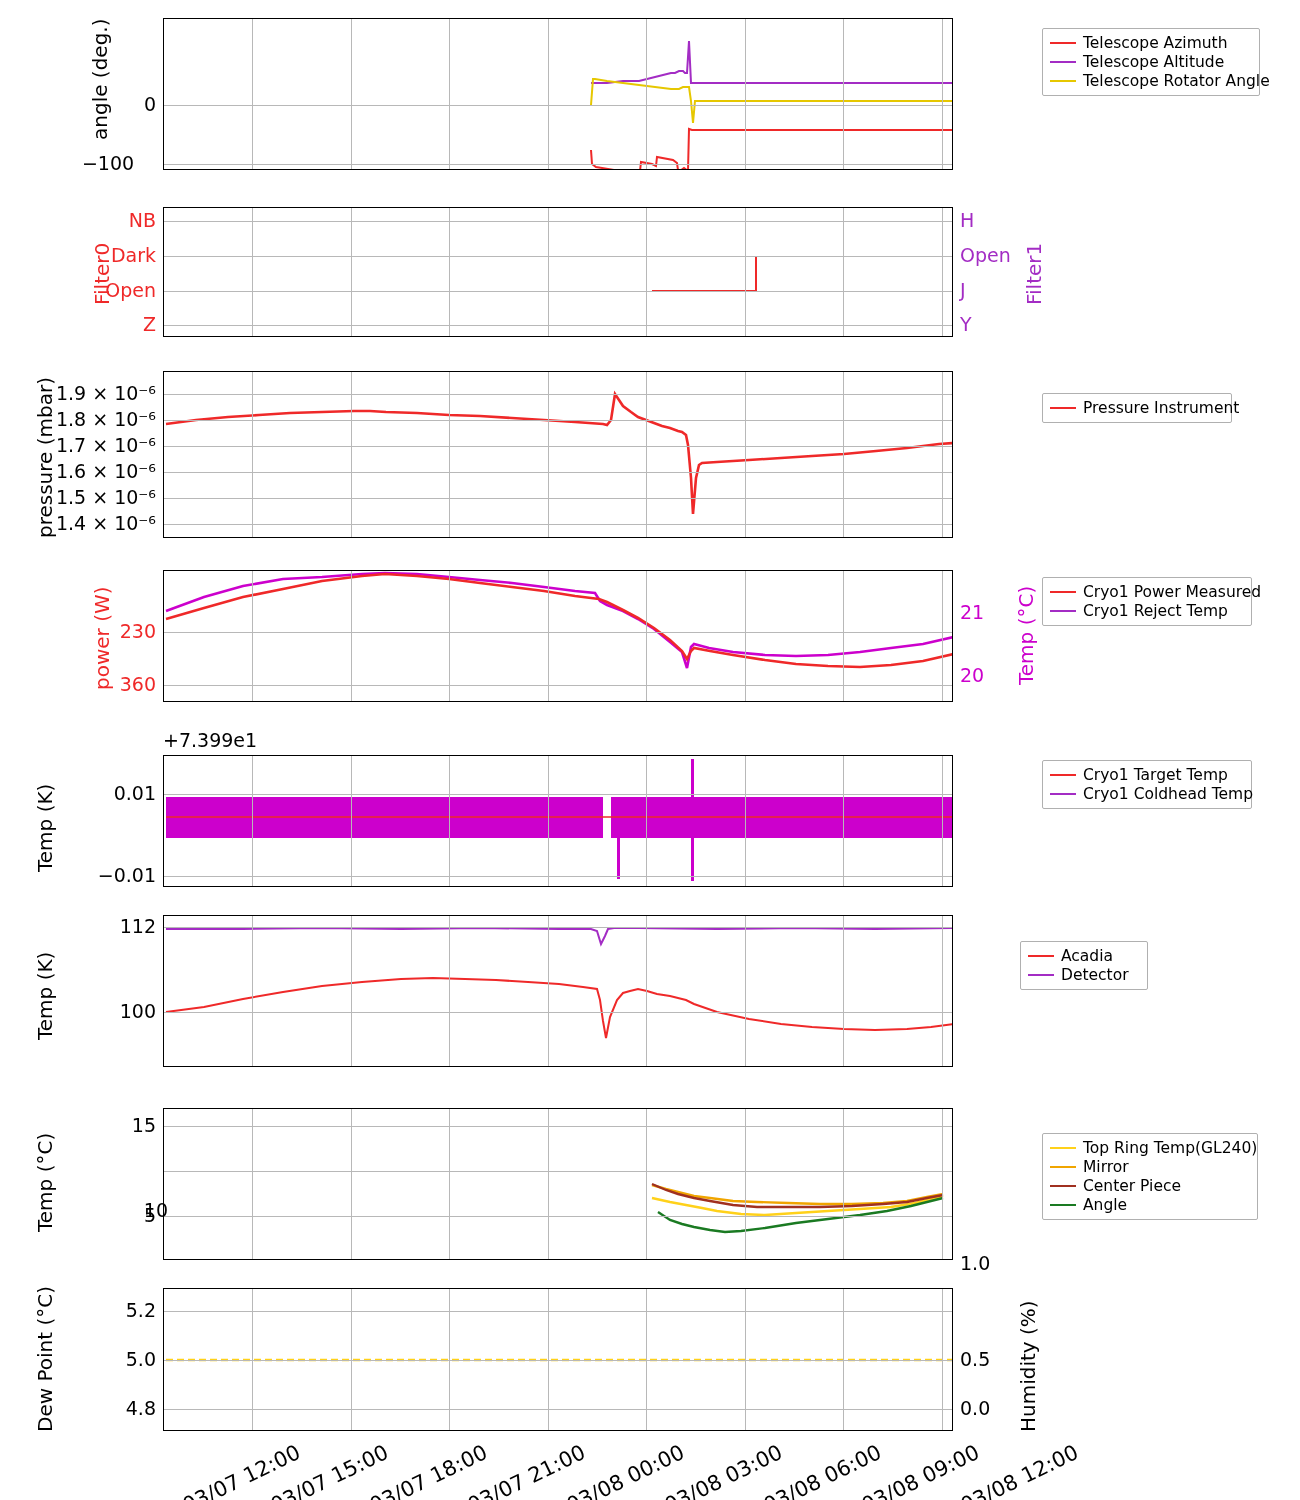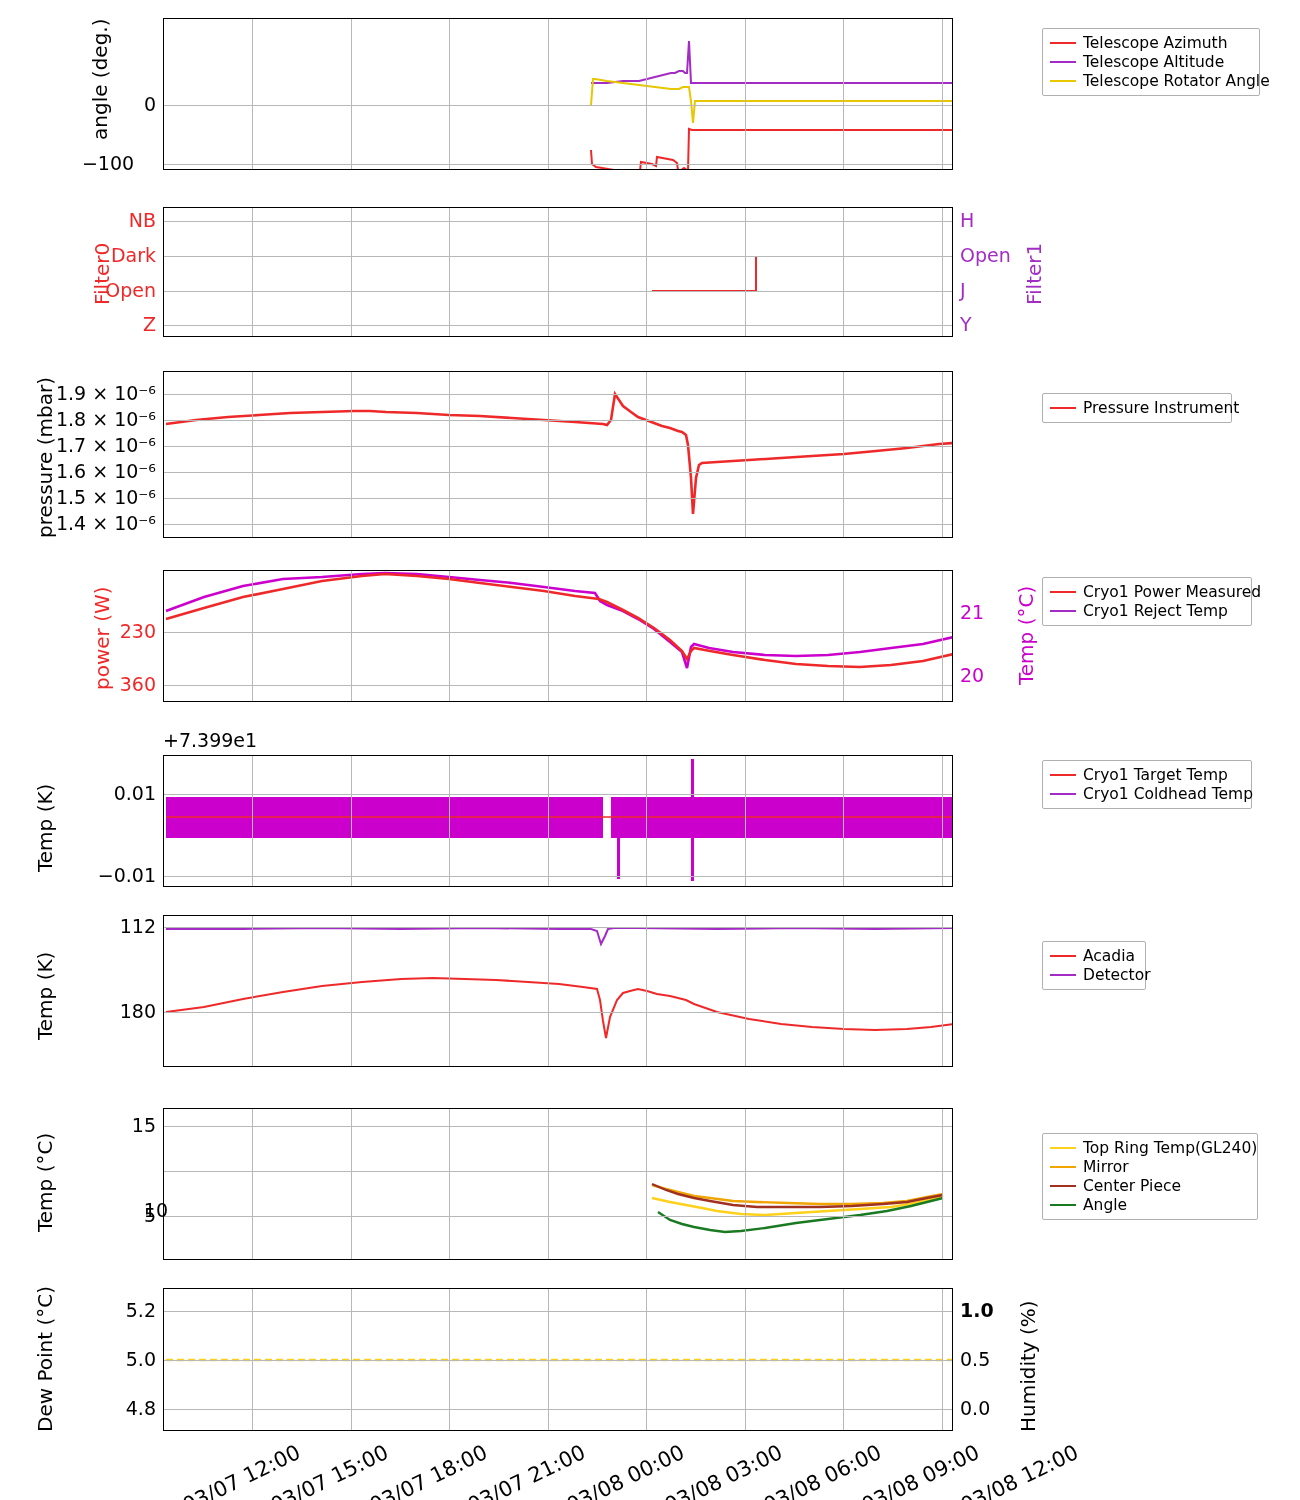--- a/index.html
+++ b/index.html
@@ -212,22 +212,22 @@
       <div class="gridline v" style="left:778px;"></div>
       <div class="gridline h" style="top:11px;"></div>
       <div class="gridline h" style="top:96px;"></div>
       <svg width="790" height="152" viewBox="0 0 790 152" preserveAspectRatio="none">
         <polyline fill="none" stroke="#a32cc4" stroke-width="2" points="2,13 79,13 158,12 237,13 316,12 395,13 427,13 433,15 437,28 441,20 444,13 450,12 474,12 553,13 632,12 711,13 790,12"></polyline>
         <polyline fill="none" stroke="#ef2929" stroke-width="2" points="2,96 40,91 79,83 119,76 158,70 198,66 237,63 269,62 301,63 332,64 364,66 395,68 419,71 433,73 436,84 439,105 442,122 446,101 453,84 459,77 466,75 474,73 483,75 493,78 506,80 514,82 522,84 530,88 553,96 585,103 617,108 648,111 680,113 711,114 743,113 767,111 790,108"></polyline>
       </svg>
     </div>
     <div class="ylabel" style="left:33px;top:1040px;transform:rotate(-90deg);font-size:20px;">Temp (K)</div>
     <div class="ytick" style="left:40px;width:116px;top:926px;">112</div>
-    <div class="ytick" style="left:40px;width:116px;top:1011px;">180</div>
-    <div class="legend" style="left:1042px;top:941px;width:104px;">
+    <div class="ytick" style="left:40px;width:116px;top:1011px;">100</div>
+    <div class="legend" style="left:1020px;top:941px;width:128px;">
       <div class="legrow">
           <span class="legline" style="border-color:#ef2929;"></span>
           <span class="legtxt">Acadia</span>
         </div>
       <div class="legrow">
           <span class="legline" style="border-color:#a32cc4;"></span>
           <span class="legtxt">Detector</span>
         </div>
     </div>
   </div>
@@ -291,21 +291,21 @@
       <div class="gridline h" style="top:120px;"></div>
       <svg width="790" height="143" viewBox="0 0 790 143" preserveAspectRatio="none">
         <line x1="2" y1="71" x2="790" y2="71" stroke="#ffd11a" stroke-width="2.6" stroke-dasharray="7,4"></line>
       </svg>
     </div>
     <div class="ylabel" style="left:33px;top:1432px;transform:rotate(-90deg);font-size:20px;">Dew Point (°C)</div>
     <div class="ytick" style="left:40px;width:116px;top:1310px;">5.2</div>
     <div class="ytick" style="left:40px;width:116px;top:1359px;">5.0</div>
     <div class="ytick" style="left:40px;width:116px;top:1408px;">4.8</div>
     <div class="ylabel" style="left:1016px;top:1432px;transform:rotate(-90deg);font-size:20px;">Humidity (%)</div>
-    <div class="ytick-r" style="left:960px;top:1310px;font-weight:bold;">1.0</div>
+    <div class="ytick-r" style="left:960px;top:1263px;">1.0</div>
     <div class="ytick-r" style="left:960px;top:1359px;">0.5</div>
     <div class="ytick-r" style="left:960px;top:1408px;">0.0</div>
 
     <div class="xlab" style="left:166px;top:1440px;">03/07 12:00</div>
     <div class="xlab" style="left:254px;top:1440px;">03/07 15:00</div>
     <div class="xlab" style="left:353px;top:1440px;">03/07 18:00</div>
     <div class="xlab" style="left:451px;top:1440px;">03/07 21:00</div>
     <div class="xlab" style="left:550px;top:1440px;">03/08 00:00</div>
     <div class="xlab" style="left:648px;top:1440px;">03/08 03:00</div>
     <div class="xlab" style="left:747px;top:1440px;">03/08 06:00</div>

